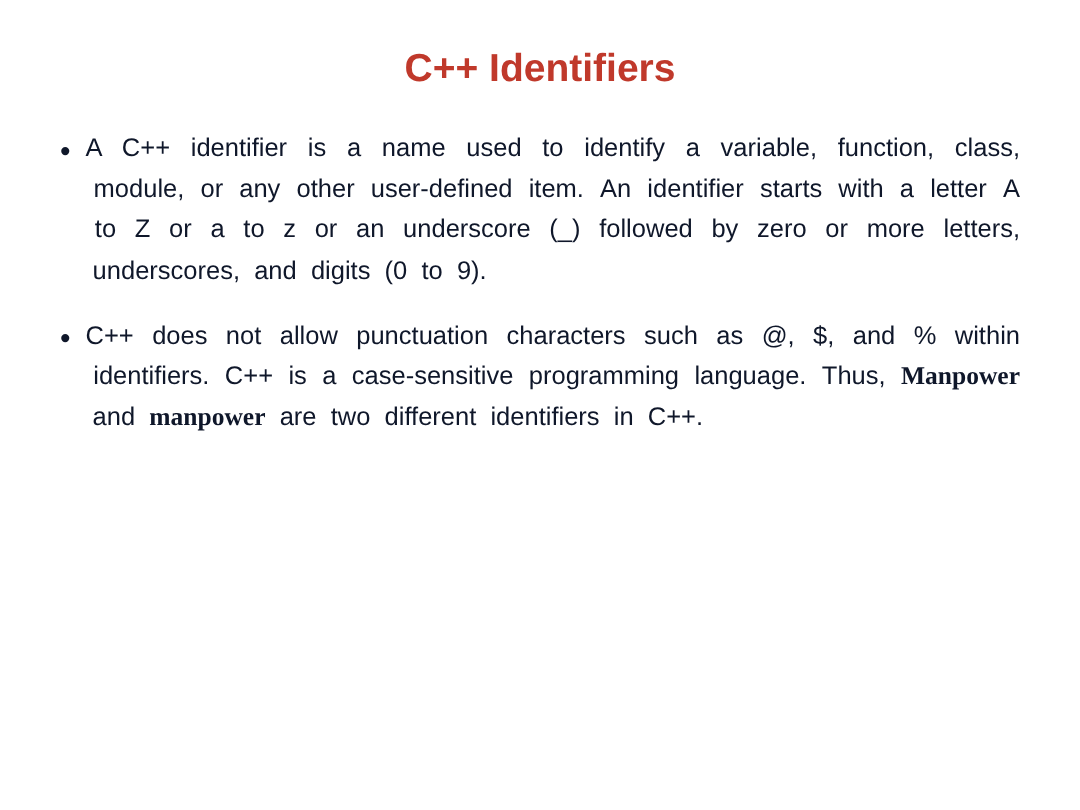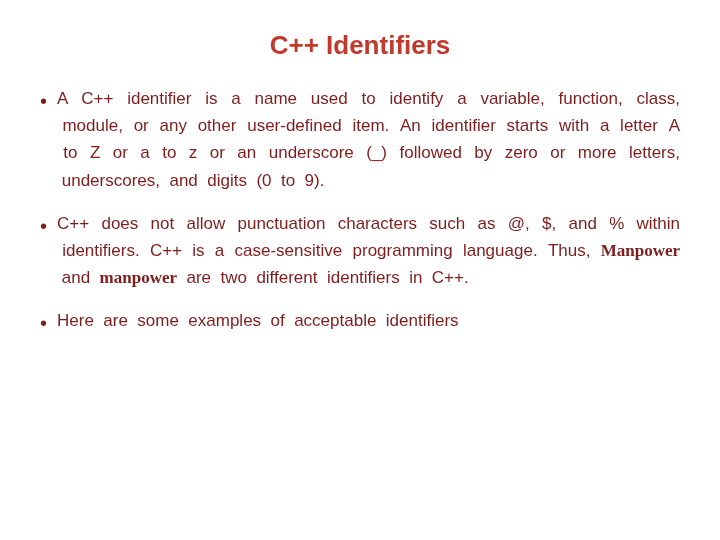--- a/index.html
+++ b/index.html
@@ -25,21 +25,21 @@
       font-size: 26px;
       font-weight: bold;
       text-align: center;
       margin-bottom: 24px;
     }
 
     .content {
       width: 100%;
       font-size: 17px;
       line-height: 1.6;
-      color: #7f1d1d;
+      color: #0f172a;
     }
 
     ul {
       list-style: none;
       padding: 0;
     }
 
     ul li {
       display: flex;
       align-items: flex-start;
@@ -79,21 +79,15 @@
       </span>
     </li>
 
     <li>
       <span></span>
       <span class="bullet-text">
         C++ &nbsp;does &nbsp;not &nbsp;allow &nbsp;punctuation &nbsp;characters &nbsp;such &nbsp;as &nbsp;@, &nbsp;$, &nbsp;and &nbsp;% &nbsp;within &nbsp;identifiers. &nbsp;C++ &nbsp;is &nbsp;a &nbsp;case-sensitive &nbsp;programming &nbsp;language. &nbsp;Thus, &nbsp;<span class="bold">Manpower</span> &nbsp;and &nbsp;<span class="bold">manpower</span> &nbsp;are &nbsp;two &nbsp;different &nbsp;identifiers &nbsp;in &nbsp;C++.
       </span>
     </li>
 
-    <li>
-      <span></span>
-      <span class="bullet-text">
-        Here &nbsp;are &nbsp;some &nbsp;examples &nbsp;of &nbsp;acceptable &nbsp;identifiers
-      </span>
-    </li>
 
   </ul>
 </div>
 
 </body></html>

